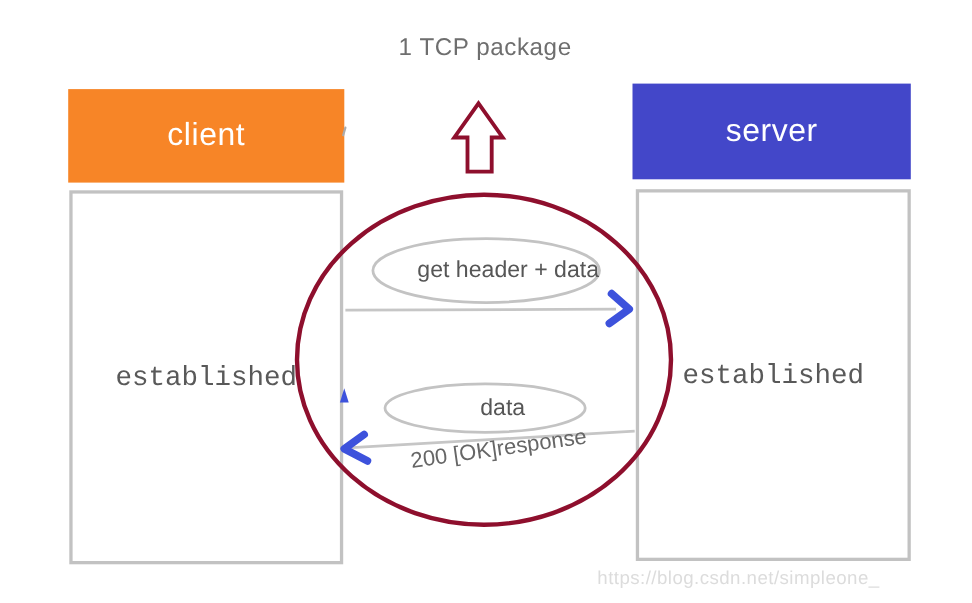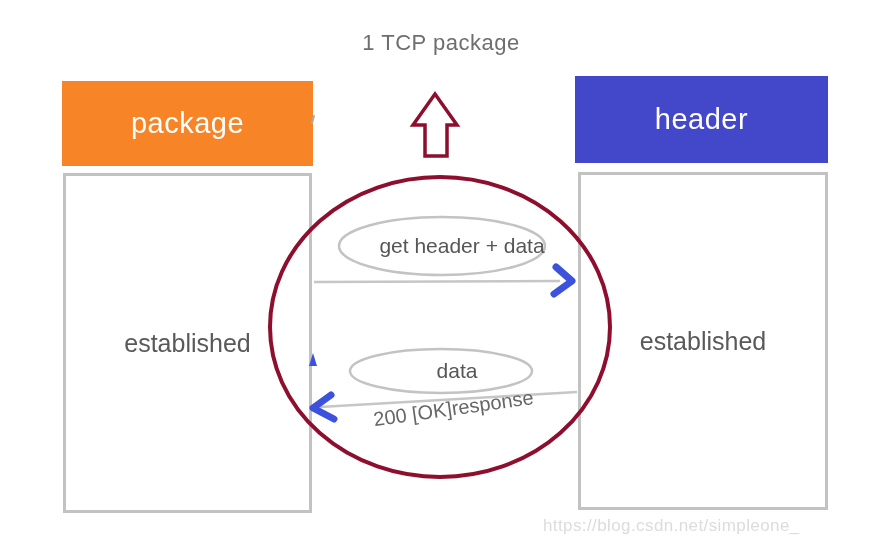--- a/index.html
+++ b/index.html
@@ -29,20 +29,21 @@
   }
   #client-header { left: 62px;  top: 81px; width: 251px; height: 85px; background: #F78527; }
   #server-header { left: 575px; top: 76px; width: 253px; height: 87px; background: #4347C9; }
 
   .state-box {
     background: #ffffff;
     border: 3px solid #C2C2C2;
     display: flex; align-items: center; justify-content: center;
     color: #595959;
     font-size: 25px;
+    font-family: Liberation Mono, monospace;
   }
   #client-state-box { left: 63px;  top: 173px; width: 243px; height: 334px; }
   #server-state-box { left: 578px; top: 172px; width: 244px; height: 332px; }
 
   #overlay-svg { left: 0; top: 0; width: 884px; height: 548px; }
 
   .msg-label { color: #565656; text-align: center; }
   #request-label  { left: 340px; top: 234px; width: 244px; font-size: 21px; }
   #data-label     { left: 350px; top: 359px; width: 214px; font-size: 21px; }
   #status-label   {
@@ -64,24 +65,24 @@
   }
 </style>
 </head>
 <body>
 
 <div id="canvas">
 
   <div id="title" class="abs">1 TCP package</div>
 
   <div id="client-header" class="abs endpoint-header">
-    <span>package</span>
+    <span>client</span>
   </div>
   <div id="server-header" class="abs endpoint-header">
-    <span>header</span>
+    <span>server</span>
   </div>
 
   <div id="client-state-box" class="abs state-box">
     <span>established</span>
   </div>
   <div id="server-state-box" class="abs state-box">
     <span>established</span>
   </div>
 
   <svg id="overlay-svg" class="abs" viewBox="0 0 884 548" xmlns="http://www.w3.org/2000/svg">

